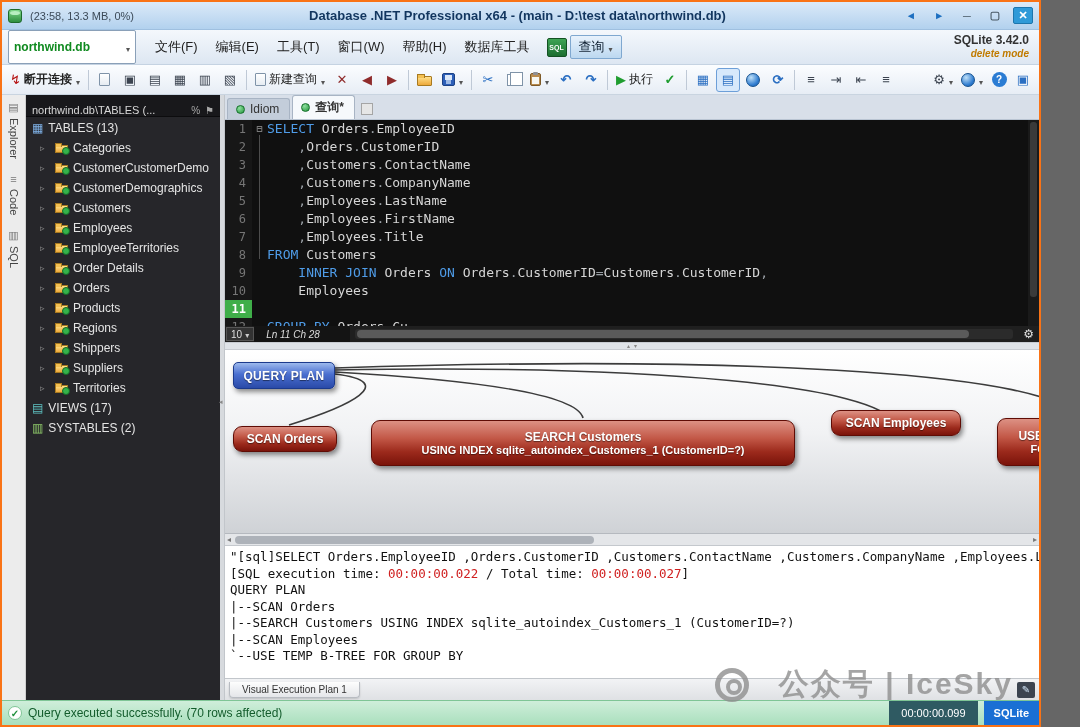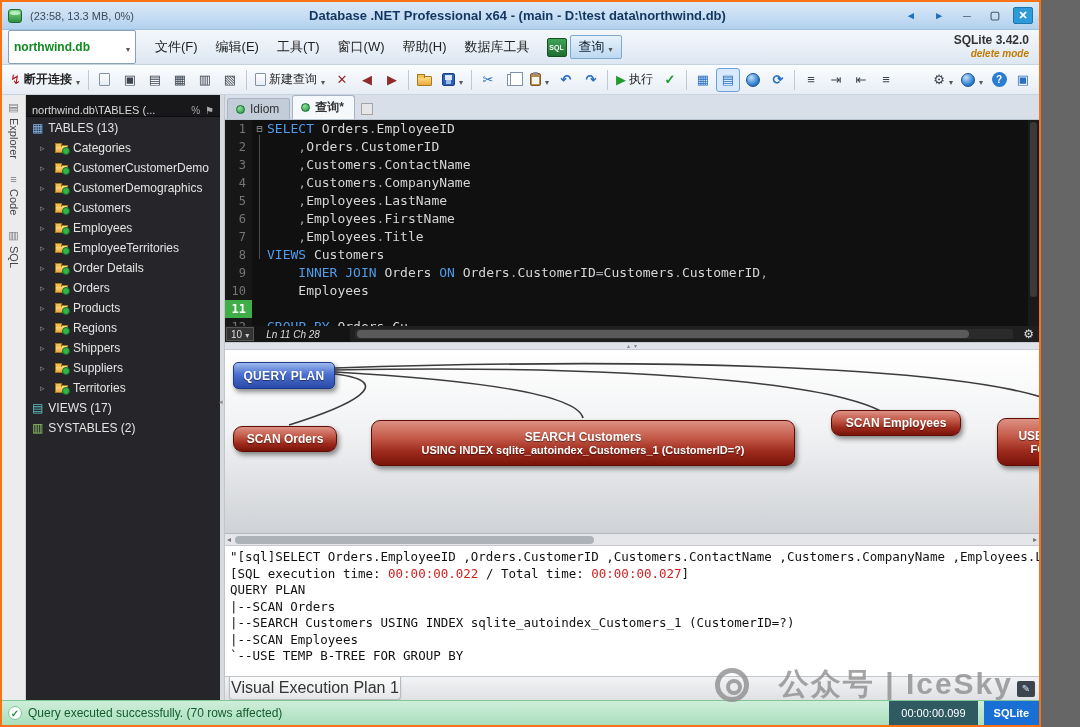--- a/index.html
+++ b/index.html
@@ -157,22 +157,22 @@
   .oline .r { color:#d02020;}
 
   .watermark { position:absolute; right:26px; bottom:20px; display:flex; align-items:center; gap:30px;
                opacity:.8; z-index:5; pointer-events:none;}
   .wm-logo { width:34px; height:34px; border:5px solid #8f8f8f; border-radius:50%; position:relative;}
   .wm-logo::before { content:""; position:absolute; left:6px; top:6px; width:8px; height:8px; border:4px solid #8f8f8f; border-radius:50%;}
   .wm-text { font-size:30px; font-weight:bold; color:#8f8f8f; letter-spacing:2px;}
 
   .btabs { flex:0 0 22px; background:linear-gradient(#f2f3f5,#dfe1e4); border-top:1px solid #c2c6cb;
            display:flex; align-items:center; padding-left:4px;}
-  .btab { padding:2px 1px; background:linear-gradient(#fdfdfd,#e4e6e9); border:1px solid #b8bcc2; border-top:none;
-          border-radius:0 0 4px 4px; font-size:16px; color:#333; box-shadow:0 1px 2px rgba(0,0,0,.15);}
+  .btab { padding:2px 12px; background:linear-gradient(#fdfdfd,#e4e6e9); border:1px solid #b8bcc2; border-top:none;
+          border-radius:0 0 4px 4px; font-size:10px; color:#333; box-shadow:0 1px 2px rgba(0,0,0,.15);}
   .btabs .spacer { flex:1;}
   .pen-chip { width:18px; height:16px; background:#3c4450; color:#cfe2f5; font-size:10px; display:flex;
               align-items:center; justify-content:center; border-radius:2px; margin-right:4px;}
 
   
   .statusbar { flex:0 0 25px; background:linear-gradient(#cfeeda,#a9dfbd); border-top:1px solid #7fc596;
                display:flex; align-items:center; padding-left:6px; gap:6px; font-size:12px;}
   .ok-ic { width:14px; height:14px; border-radius:50%; background:#fff; color:#1d8f3a; font-weight:bold; font-size:10px;
            display:inline-flex; align-items:center; justify-content:center; border:1px solid #7fc596;}
   .status-msg { color:#135c2c;}
@@ -460,21 +460,21 @@
 
       <div class="editor" id="editor">
         <div class="fold-guide"></div>
         <div class="erow"><span class="ln">1</span><span class="fold">⊟</span><span class="code"><span class="k">SELECT</span><span class="i"> Orders</span><span class="p">.</span><span class="i">EmployeeID</span></span></div>
           <div class="erow"><span class="ln">2</span><span class="fold"></span><span class="code"><span class="i">    </span><span class="p">,</span><span class="i">Orders</span><span class="p">.</span><span class="i">CustomerID</span></span></div>
           <div class="erow"><span class="ln">3</span><span class="fold"></span><span class="code"><span class="i">    </span><span class="p">,</span><span class="i">Customers</span><span class="p">.</span><span class="i">ContactName</span></span></div>
           <div class="erow"><span class="ln">4</span><span class="fold"></span><span class="code"><span class="i">    </span><span class="p">,</span><span class="i">Customers</span><span class="p">.</span><span class="i">CompanyName</span></span></div>
           <div class="erow"><span class="ln">5</span><span class="fold"></span><span class="code"><span class="i">    </span><span class="p">,</span><span class="i">Employees</span><span class="p">.</span><span class="i">LastName</span></span></div>
           <div class="erow"><span class="ln">6</span><span class="fold"></span><span class="code"><span class="i">    </span><span class="p">,</span><span class="i">Employees</span><span class="p">.</span><span class="i">FirstName</span></span></div>
           <div class="erow"><span class="ln">7</span><span class="fold"></span><span class="code"><span class="i">    </span><span class="p">,</span><span class="i">Employees</span><span class="p">.</span><span class="i">Title</span></span></div>
-          <div class="erow"><span class="ln">8</span><span class="fold"></span><span class="code"><span class="k">VIEWS</span><span class="i"> Customers</span></span></div>
+          <div class="erow"><span class="ln">8</span><span class="fold"></span><span class="code"><span class="k">FROM</span><span class="i"> Customers</span></span></div>
           <div class="erow"><span class="ln">9</span><span class="fold"></span><span class="code"><span class="i">    </span><span class="k">INNER JOIN</span><span class="i"> Orders </span><span class="k">ON</span><span class="i"> Orders</span><span class="p">.</span><span class="i">CustomerID</span><span class="p">=</span><span class="i">Customers</span><span class="p">.</span><span class="i">CustomerID</span><span class="p">,</span></span></div>
           <div class="erow"><span class="ln">10</span><span class="fold"></span><span class="code"><span class="i">    Employees</span></span></div>
           <div class="erow"><span class="ln cur">11</span><span class="fold"></span></div>
           <div class="erow"><span class="ln">12</span><span class="fold"></span><span class="code"><span class="k">GROUP BY</span><span class="i"> Orders</span><span class="p">.</span><span class="i">Cu</span></span></div>
           <div class="vscroll">
             <div class="thumb"></div>
           </div>
       </div>
 
       <div class="estatus">

